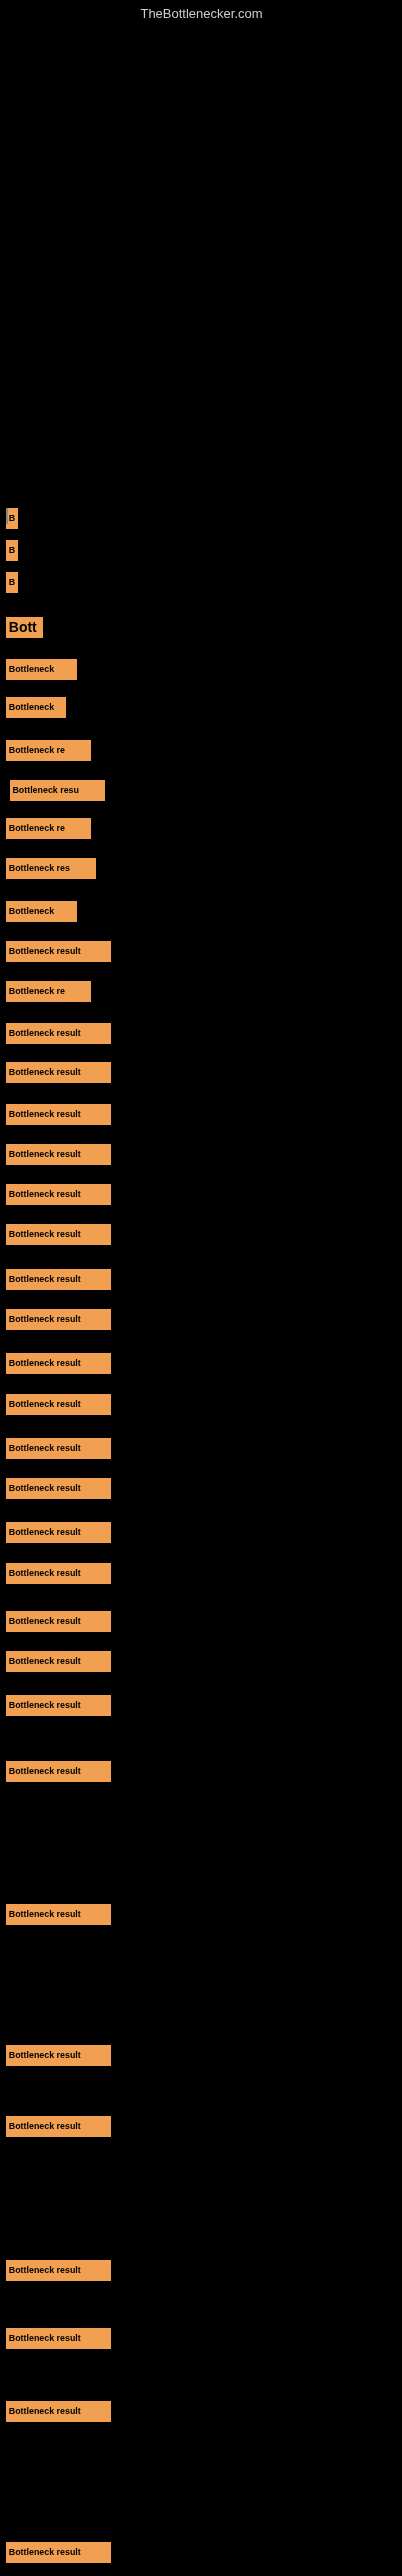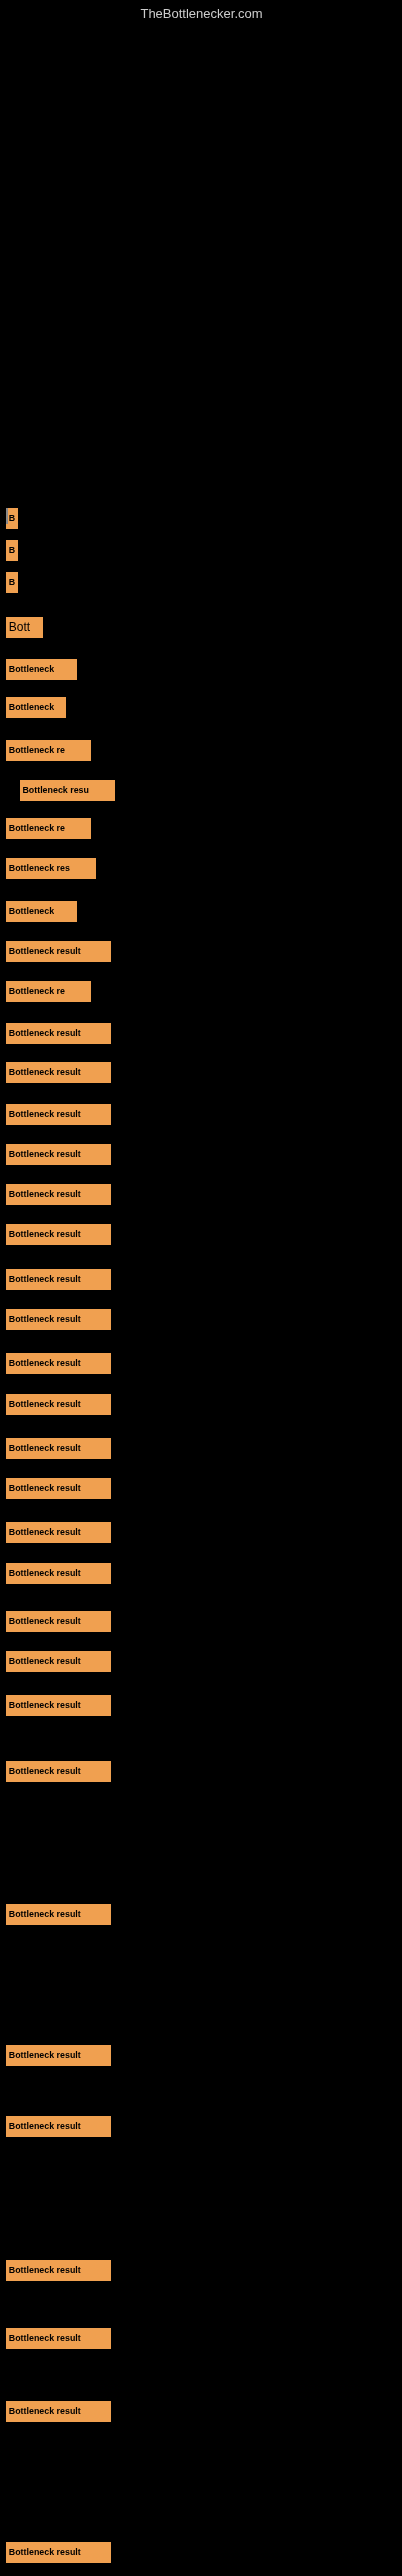--- a/index.html
+++ b/index.html
@@ -41,39 +41,39 @@
           <span style="color: rgb(0, 0, 0); font-size: 8.9px; font-weight: bold; white-space: nowrap; overflow: hidden;">B</span>
         </div>
       </div>
       <div style="position: absolute; top: 64px; left: 0px; display: flex; align-items: center; padding-left: 6.4px;">
         <div style="background: rgb(240, 160, 80); height: 21px; width: 11.3px; display: flex; align-items: center; padding: 0px 2.4px; min-width: 11.3px;">
           <span style="color: rgb(0, 0, 0); font-size: 8.9px; font-weight: bold; white-space: nowrap; overflow: hidden;">B</span>
         </div>
       </div>
       <div style="position: absolute; top: 109px; left: 0px; display: flex; align-items: center; padding-left: 6.4px;">
         <div style="background: rgb(240, 160, 80); height: 21px; width: 37px; display: flex; align-items: center; padding: 0px 2.4px; min-width: 37px;">
-          <span style="color: rgb(0, 0, 0); font-size: 12px; font-weight: normal; white-space: nowrap; overflow: hidden;">Bott</span>
+          <span style="color: rgb(0, 0, 0); font-size: 14px; font-weight: bold; white-space: nowrap; overflow: hidden;">Bott</span>
         </div>
       </div>
       <div style="position: absolute; top: 151px; left: 0px; display: flex; align-items: center; padding-left: 6.4px;">
         <div style="background: rgb(240, 160, 80); height: 21px; width: 71px; display: flex; align-items: center; padding: 0px 2.4px; min-width: 71px;">
           <span style="color: rgb(0, 0, 0); font-size: 8.9px; font-weight: bold; white-space: nowrap; overflow: hidden;">Bottleneck</span>
         </div>
       </div>
       <div style="position: absolute; top: 189px; left: 0px; display: flex; align-items: center; padding-left: 6.4px;">
         <div style="background: rgb(240, 160, 80); height: 21px; width: 60px; display: flex; align-items: center; padding: 0px 2.4px; min-width: 60px;">
           <span style="color: rgb(0, 0, 0); font-size: 8.9px; font-weight: bold; white-space: nowrap; overflow: hidden;">Bottleneck</span>
         </div>
       </div>
       <div style="position: absolute; top: 232px; left: 0px; display: flex; align-items: center; padding-left: 6.4px;">
         <div style="background: rgb(240, 160, 80); height: 21px; width: 85px; display: flex; align-items: center; padding: 0px 2.4px; min-width: 85px;">
           <span style="color: rgb(0, 0, 0); font-size: 8.9px; font-weight: bold; white-space: nowrap; overflow: hidden;">Bottleneck re</span>
         </div>
       </div>
-      <div style="position: absolute; top: 272px; left: 0px; display: flex; align-items: center; padding-left: 20px;">
+      <div style="position: absolute; top: 272px; left: 0px; display: flex; align-items: center; padding-left: 10px;">
         <div style="background: rgb(240, 160, 80); height: 21px; width: 95px; display: flex; align-items: center; padding: 0px 2.4px; min-width: 95px;">
           <span style="color: rgb(0, 0, 0); font-size: 8.9px; font-weight: bold; white-space: nowrap; overflow: hidden;">Bottleneck resu</span>
         </div>
       </div>
       <div style="position: absolute; top: 310px; left: 0px; display: flex; align-items: center; padding-left: 6.4px;">
         <div style="background: rgb(240, 160, 80); height: 21px; width: 85px; display: flex; align-items: center; padding: 0px 2.4px; min-width: 85px;">
           <span style="color: rgb(0, 0, 0); font-size: 8.9px; font-weight: bold; white-space: nowrap; overflow: hidden;">Bottleneck re</span>
         </div>
       </div>
       <div style="position: absolute; top: 350px; left: 0px; display: flex; align-items: center; padding-left: 6.4px;">

